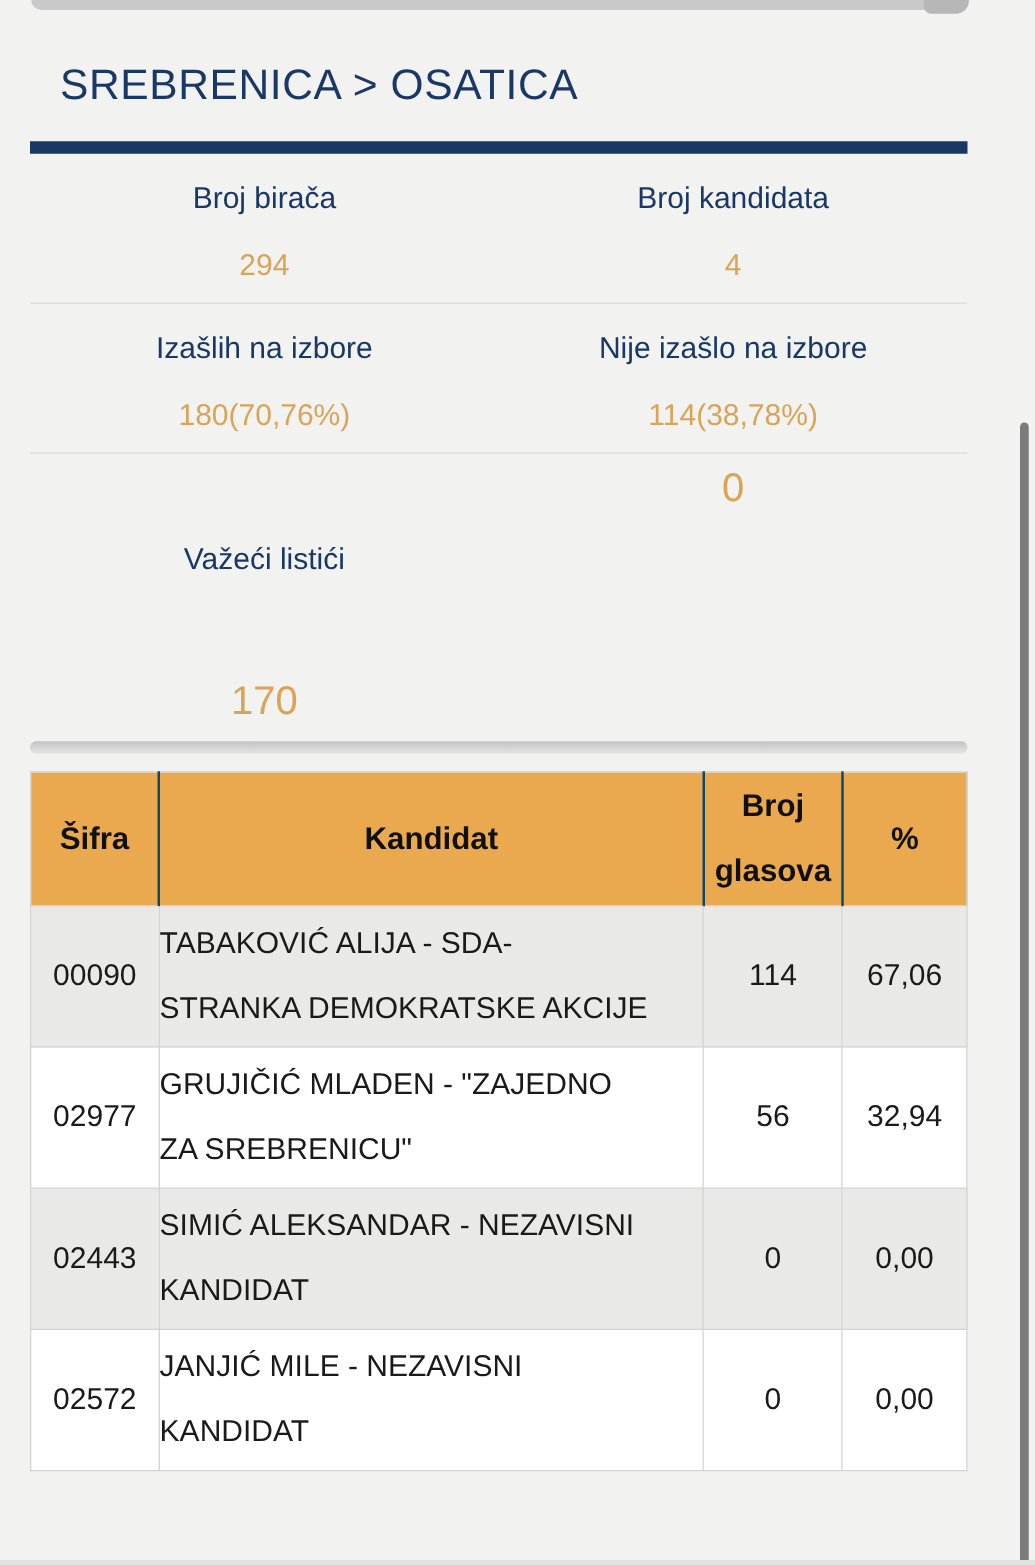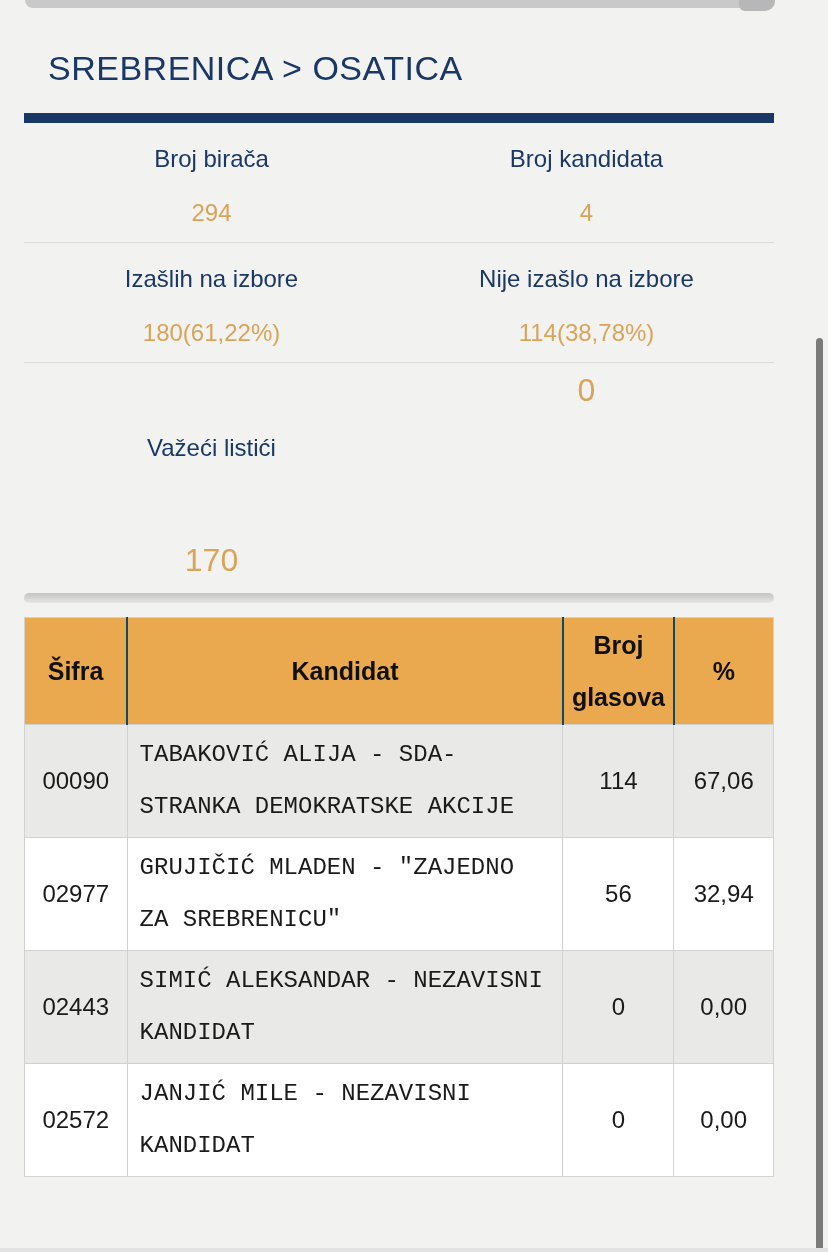--- a/index.html
+++ b/index.html
@@ -64,21 +64,21 @@
   table.results th{
     background:var(--header-bg);font-weight:bold;color:#101010;
     font-size:25px;line-height:52px;padding:0 6px;height:106px;
     border-right:2px solid #0c4a6e;
   }
   table.results th:last-child{border-right:1px solid var(--border);}
   table.results td{height:110px;vertical-align:middle;}
   table.results tr.alt td{background:var(--row-alt);}
   table.results tr.plain td{background:#ffffff;}
   td.code,td.votes,td.pct{text-align:center;}
-  td.cand{padding-left:12px;padding-right:10px;font-family:Liberation Mono, monospace;}
+  td.cand{padding-left:0;padding-right:10px;}
   td.cand span{display:block;line-height:52px;white-space:nowrap;}
 </style>
 </head>
 <body>
 
 <div class="top-edge">
   <div class="top-edge-cap"></div>
 </div>
 <div class="scroll-thumb"></div>
 <div class="bottom-strip"></div>
@@ -95,21 +95,21 @@
     </div>
     <div class="stat">
       <div class="stat-label">Broj kandidata</div>
       <div class="stat-value">4</div>
     </div>
   </div>
 
   <div class="stats-row">
     <div class="stat">
       <div class="stat-label">Izašlih na izbore</div>
-      <div class="stat-value">180(61,22%)</div>
+      <div class="stat-value">180(70,76%)</div>
     </div>
     <div class="stat">
       <div class="stat-label">Nije izašlo na izbore</div>
       <div class="stat-value">114(38,78%)</div>
     </div>
   </div>
 
   <div class="stats-row last">
     <div class="stat3">
       <div class="lbl">

